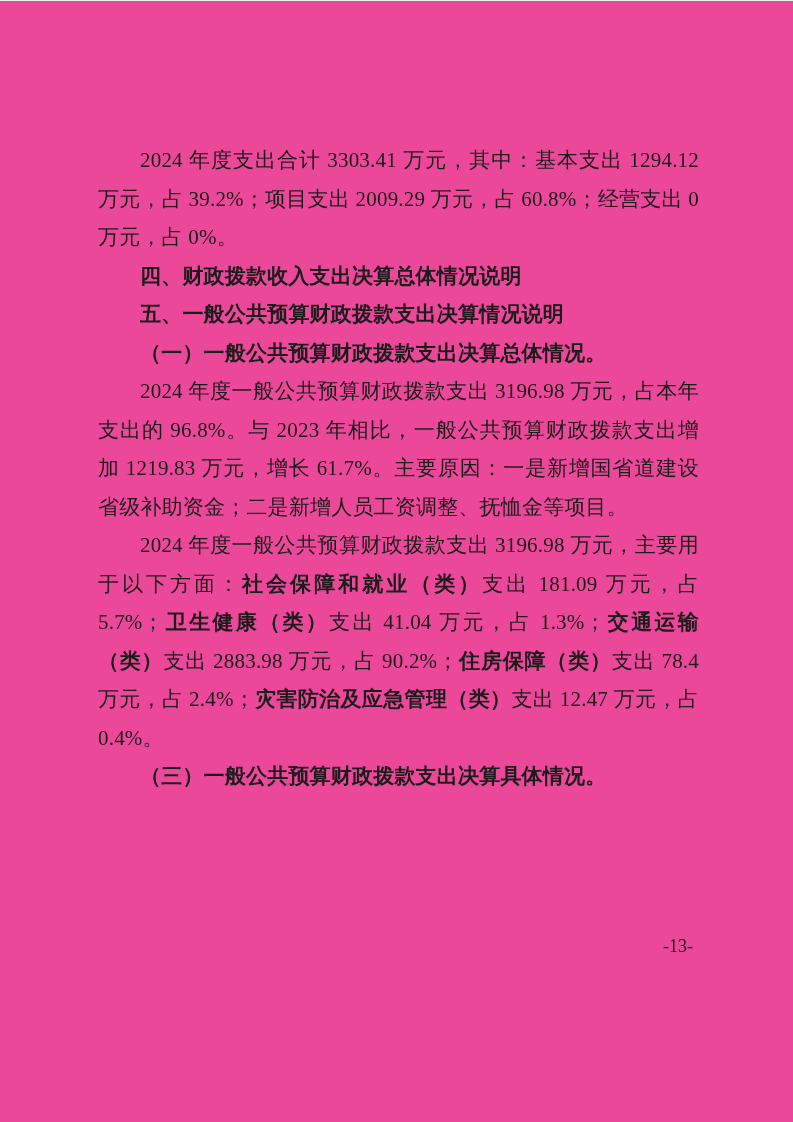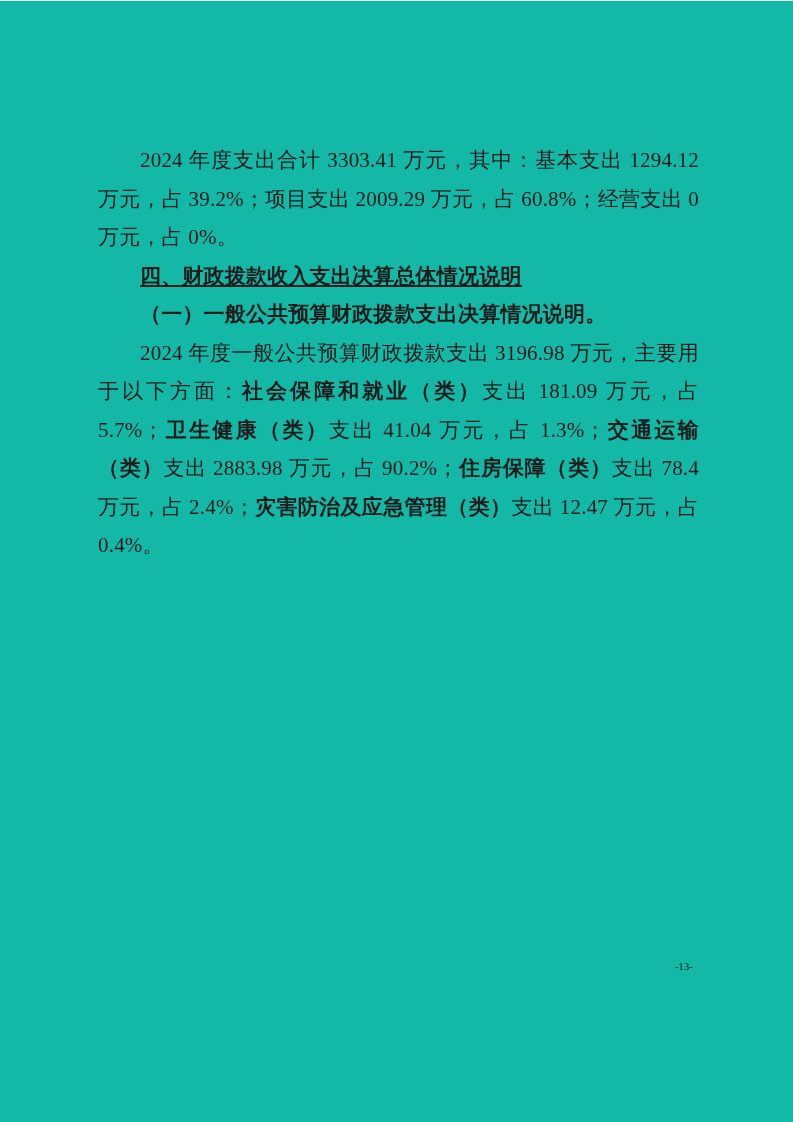--- a/index.html
+++ b/index.html
@@ -4,21 +4,21 @@
 <style>
   html, body {
     margin: 0;
     padding: 0;
     background: #ffffff;
   }
   .page {
     position: relative;
     width: 793px;
     height: 1122px;
-    background: #14b8a6;
+    background: #ec4899;
     overflow: hidden;
     color: #1c1c1c;
     border-top: 1px solid #ececec;
     box-sizing: border-box;
   }
   .doc-content {
     position: absolute;
     left: 98px;
     top: 140px;
     width: 601px;
@@ -29,47 +29,49 @@
     line-height: 38.5px;
     text-align: justify;
     text-indent: 2em;
     letter-spacing: 0.2px;
     font-family: "Liberation Serif", "DejaVu Serif", serif;
     word-break: break-word;
   }
   .para.heading1 {
     font-weight: 700;
     font-family: "Liberation Sans", "DejaVu Sans", sans-serif;
-    text-decoration: underline;
   }
   .para.heading2 {
     font-weight: 700;
     font-family: "Liberation Serif", "DejaVu Serif", serif;
   }
   .run {
     font-style: normal;
   }
   .run.bold-run {
     font-weight: 700;
     font-family: "Liberation Sans", "DejaVu Sans", sans-serif;
   }
   .page-footer {
     position: absolute;
-    top: 955px;
+    top: 935px;
     right: 100px;
-    font-size: 11px;
+    font-size: 18px;
     line-height: 20px;
     color: #1c1c1c;
     font-family: "Liberation Serif", "DejaVu Serif", serif;
   }
 </style>
 </head>
 <body>
 
 <div class="page">
   <div class="doc-content">
       <p class="para body"><span class="run">2024 年度支出合计 3303.41 万元，其中：基本支出 1294.12 万元，占 39.2%；项目支出 2009.29 万元，占 60.8%；经营支出 0 万元，占 0%。</span></p>
       <p class="para heading1"><span class="run bold-run">四、财政拨款收入支出决算总体情况说明</span></p>
-      <p class="para heading2"><span class="run bold-run">（一）一般公共预算财政拨款支出决算情况说明。</span></p>
+      <p class="para heading1"><span class="run bold-run">五、一般公共预算财政拨款支出决算情况说明</span></p>
+      <p class="para heading2"><span class="run bold-run">（一）一般公共预算财政拨款支出决算总体情况。</span></p>
+      <p class="para body"><span class="run">2024 年度一般公共预算财政拨款支出 3196.98 万元，占本年支出的 96.8%。与 2023 年相比，一般公共预算财政拨款支出增加 1219.83 万元，增长 61.7%。主要原因：一是新增国省道建设省级补助资金；二是新增人员工资调整、抚恤金等项目。</span></p>
       <p class="para body"><span class="run">2024 年度一般公共预算财政拨款支出 3196.98 万元，主要用于以下方面：</span><span class="run bold-run">社会保障和就业（类）</span><span class="run">支出 181.09 万元，占 5.7%；</span><span class="run bold-run">卫生健康（类）</span><span class="run">支出 41.04 万元，占 1.3%；</span><span class="run bold-run">交通运输（类）</span><span class="run">支出 2883.98 万元，占 90.2%；</span><span class="run bold-run">住房保障（类）</span><span class="run">支出 78.4 万元，占 2.4%；</span><span class="run bold-run">灾害防治及应急管理（类）</span><span class="run">支出 12.47 万元，占 0.4%。</span></p>
+      <p class="para heading2"><span class="run bold-run">（三）一般公共预算财政拨款支出决算具体情况。</span></p>
     </div>
   <div class="page-footer">-13-</div>
 </div>
 
 </body></html>

